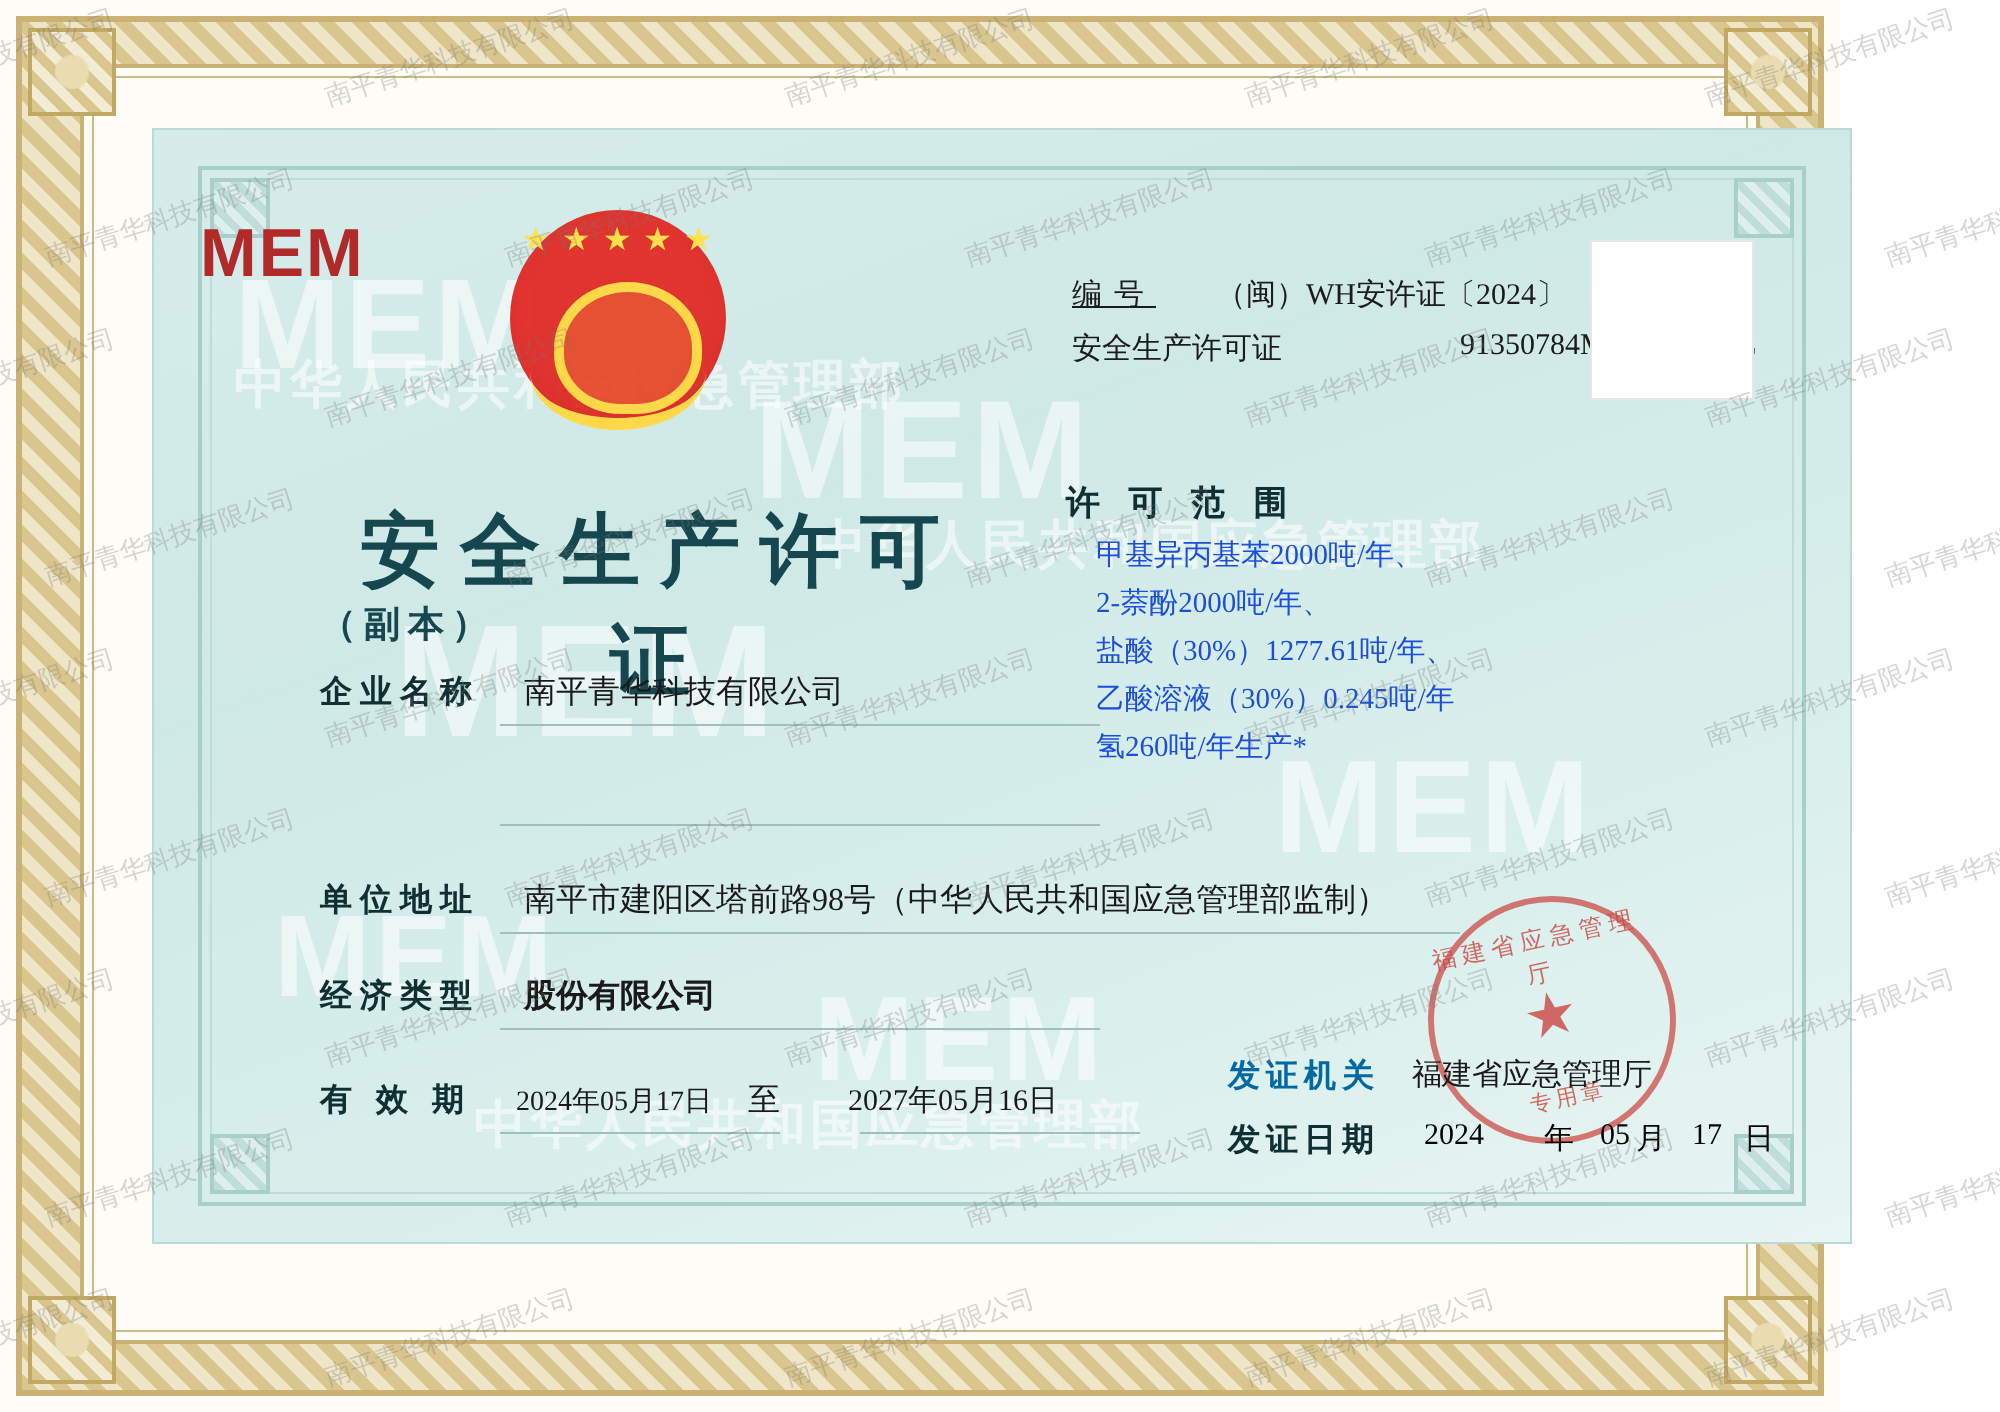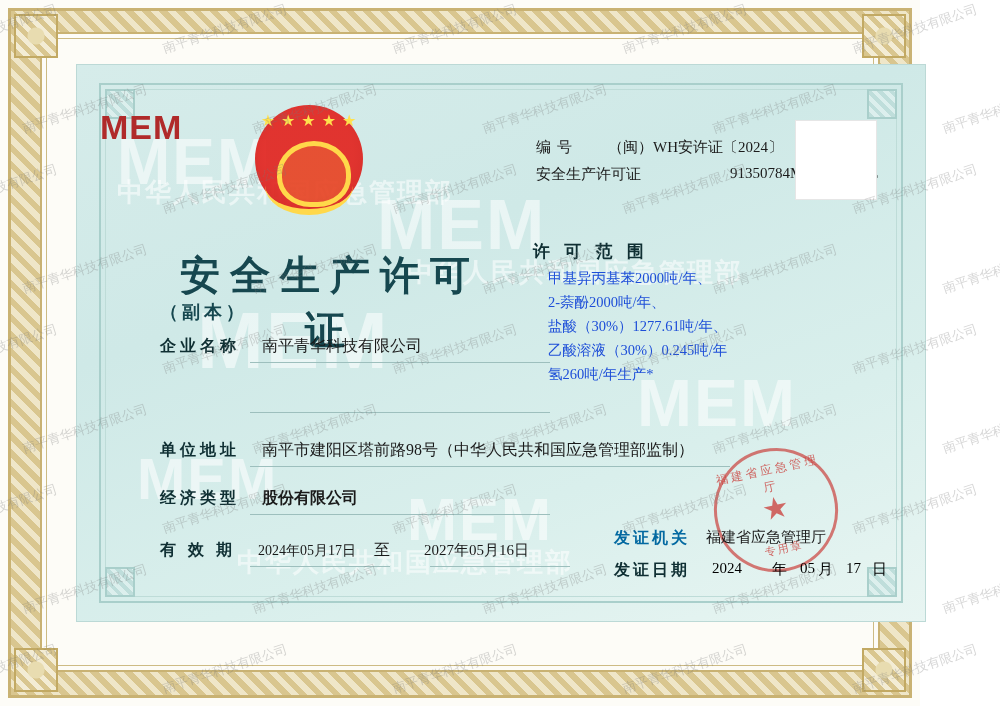--- a/index.html
+++ b/index.html
@@ -88,21 +88,21 @@
   .emblem .gear{
     position:absolute;left:22px;top:36px;width:64px;height:56px;
     border:5px solid #ffd84a;border-radius:50% 50% 45% 45%;
     background:rgba(255,216,74,.18);
   }
   .emblem .ears{
     position:absolute;left:10px;top:52px;width:88px;height:52px;
     border-bottom:6px solid #ffd84a;border-radius:0 0 50% 50%;
   }
 
-  .reg-no-label{position:absolute;left:536px;top:138px;font-size:15px;color:#1b1b1b;letter-spacing:6px;}
+  .reg-no-label{position:absolute;left:536px;top:138px;font-size:15px;color:#1b1b1b;letter-spacing:6px;text-decoration:underline;}
   .reg-no-value{position:absolute;left:608px;top:138px;font-size:15px;color:#1b1b1b;}
   .credit-label{position:absolute;left:536px;top:165px;font-size:15px;color:#1b1b1b;}
   .credit-value{position:absolute;left:730px;top:165px;font-size:15px;color:#1b1b1b;}
   .photo-box{
     position:absolute;left:795px;top:120px;width:80px;height:78px;
     background:#ffffff;border:1px solid #e6e6e6;
   }
 
   
   .title{

